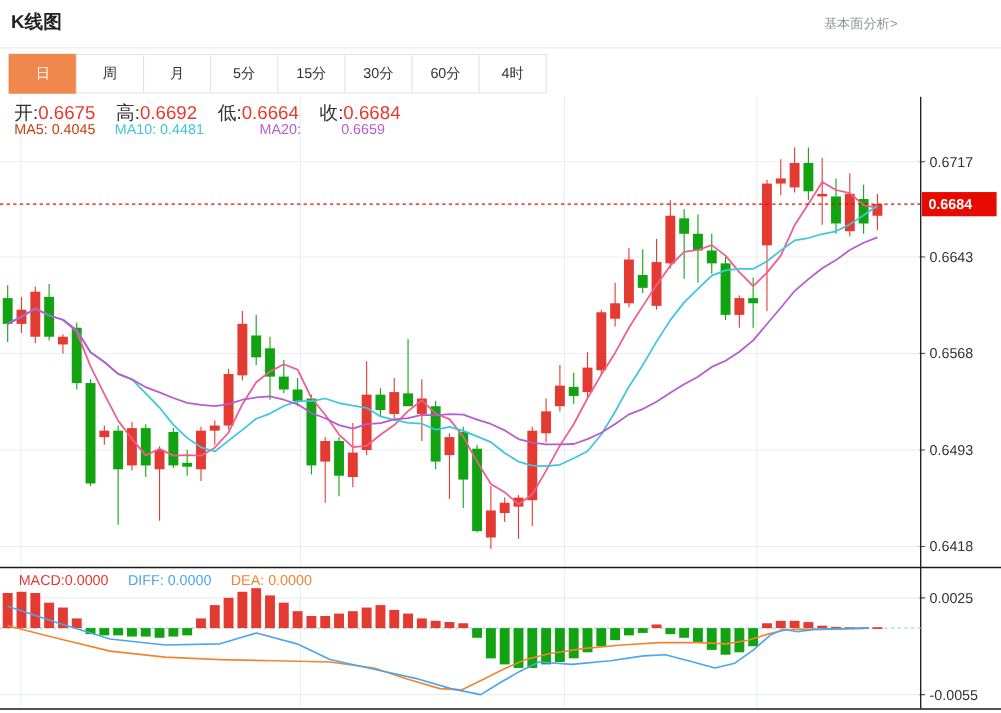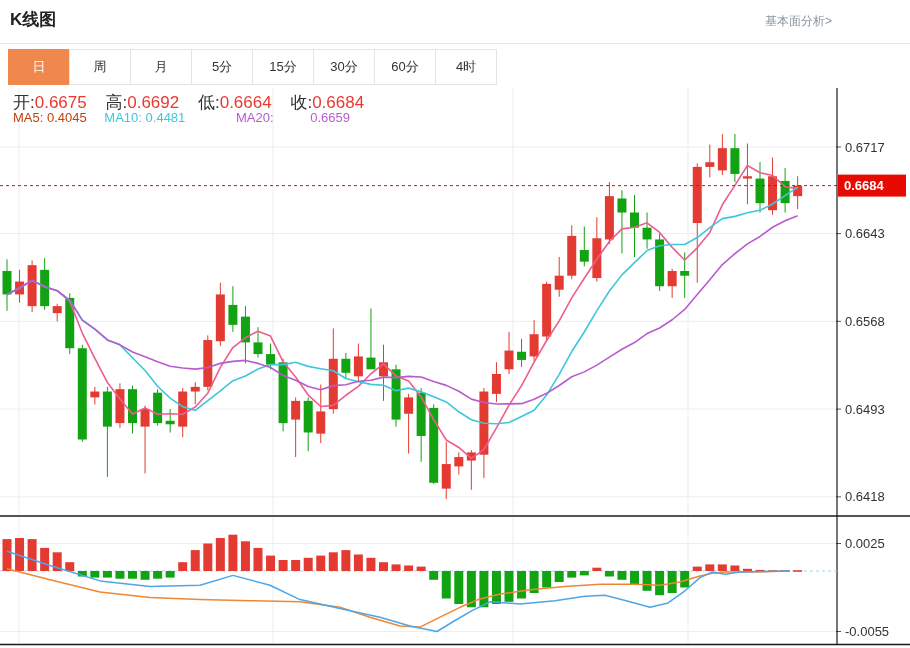--- a/index.html
+++ b/index.html
@@ -1,21 +1,21 @@
 <!DOCTYPE html>
 <html><head>
 <meta charset="utf-8">
 <style>
   * { margin:0; padding:0; box-sizing:border-box; }
   html,body { width:910px; height:648px; background:#fff; font-family:"Liberation Sans", sans-serif; overflow:hidden; }
   #page { position:relative; width:838px; height:648px; background:#fff; }
   #chart-svg { position:absolute; left:0; top:0; z-index:1; font-family:"Liberation Sans", sans-serif; }
 
   .hdr-title { position:absolute; left:10px; top:8px; font-size:17px; font-weight:bold; color:#222; z-index:2; }
-  .hdr-link { position:absolute; right:6px; top:13px; font-size:12px; color:#8a939b; text-decoration:none; z-index:2; cursor:pointer; }
+  .hdr-link { position:absolute; right:22px; top:13px; font-size:12px; color:#8a939b; text-decoration:none; z-index:2; cursor:pointer; }
   .hdr-divider { position:absolute; left:0; top:43px; width:910px; height:1px; background:#e8e8e8; z-index:2; }
 
   .tabs { position:absolute; left:8px; top:49px; display:flex; z-index:2; }
   .tab { width:62px; height:36px; line-height:34px; text-align:center; font-size:13px; color:#333;
          background:#fff; border:1px solid #e4e4e4; margin-left:-1px; cursor:pointer; }
   .tab:first-child { margin-left:0; }
   .tab.active { background:#f0874d; border-color:#f0874d; color:#fff; }
 
   .legend-ohlc { position:absolute; left:13px; top:91px; font-size:17px; z-index:2; white-space:nowrap; }
   .legend-ma   { position:absolute; left:13px; top:110px; font-size:13px; z-index:2; white-space:nowrap; }
@@ -55,20 +55,25 @@
     <span class="lbl">低:</span><span class="c-red">0.6664</span><span class="gap"></span>
     <span class="lbl">收:</span><span class="c-red">0.6684</span>
   </div>
 
   <div class="legend-ma">
     <span class="c-pink">MA5:</span>&nbsp;<span class="c-pink">0.4045</span><span class="gap"></span>
     <span class="c-cyan">MA10:</span>&nbsp;<span class="c-cyan">0.4481</span><span class="gap"></span>
     <span class="c-purple">MA20:</span>&nbsp;<span class="c-purple">0.6659</span>
   </div>
 
+  <div class="legend-macd">
+    <span class="c-red">MACD:</span><span class="c-red">0.0000</span><span class="gap"></span>
+    <span class="c-blue">DIFF:</span>&nbsp;<span class="c-blue">0.0000</span><span class="gap"></span>
+    <span class="c-orange">DEA:</span>&nbsp;<span class="c-orange">0.0000</span>
+  </div>
 
   <svg id="chart-svg" width="910" height="648">
       <line x1="0" y1="147" x2="837" y2="147" stroke="#e9eef4" stroke-width="1"></line>
       <line x1="0" y1="233.57999999999956" x2="837" y2="233.57999999999956" stroke="#e9eef4" stroke-width="1"></line>
       <line x1="0" y1="321.329999999999" x2="837" y2="321.329999999999" stroke="#e9eef4" stroke-width="1"></line>
       <line x1="0" y1="409.0799999999997" x2="837" y2="409.0799999999997" stroke="#e9eef4" stroke-width="1"></line>
       <line x1="0" y1="496.8299999999992" x2="837" y2="496.8299999999992" stroke="#e9eef4" stroke-width="1"></line>
       <line x1="0" y1="543.5" x2="837" y2="543.5" stroke="#e9eef4" stroke-width="1"></line>
       <line x1="0" y1="631.5" x2="837" y2="631.5" stroke="#e9eef4" stroke-width="1"></line>
       <line x1="19" y1="88" x2="19" y2="515" stroke="#e9eef4" stroke-width="1"></line>

